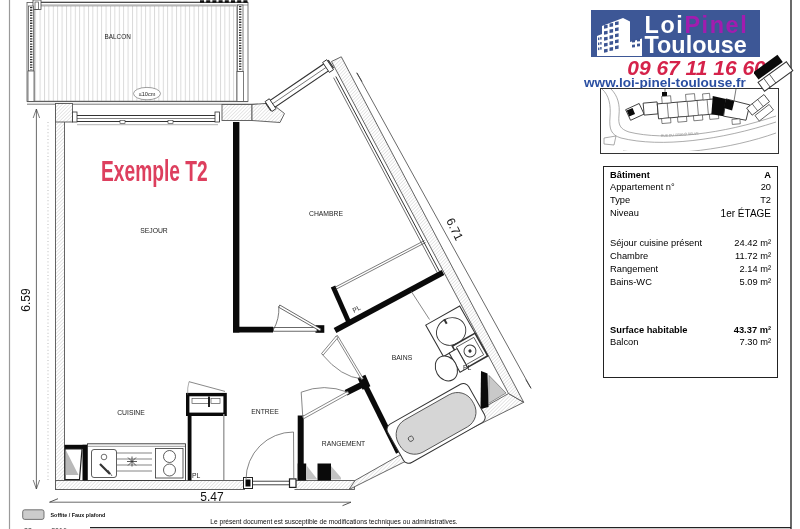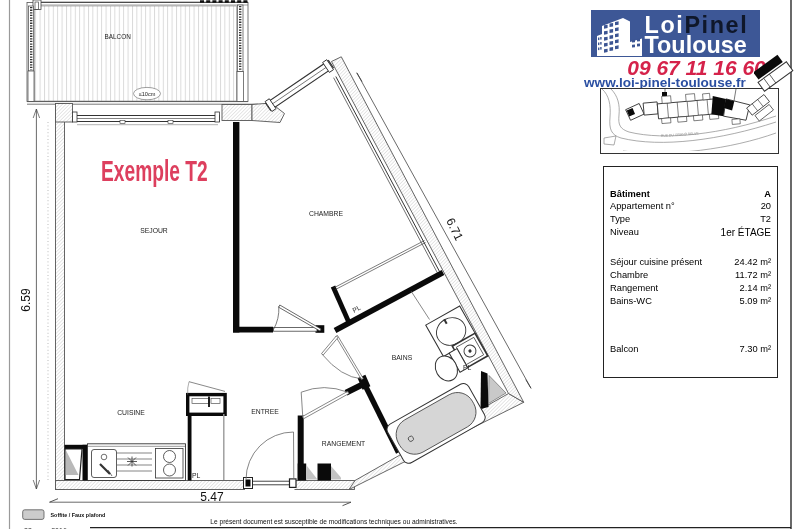--- a/index.html
+++ b/index.html
@@ -287,21 +287,21 @@
     <rect x="2" y="29.5" width="1.4" height="2.6"></rect>
       <rect x="4.2" y="29" width="1.4" height="2.6"></rect>
     <rect x="2" y="34.5" width="1.4" height="2.6"></rect>
       <rect x="4.2" y="34" width="1.4" height="2.6"></rect>
     <rect x="36" y="30.5" width="3" height="2.8" transform="skewY(-6)"></rect>
       <rect x="41" y="30" width="3" height="2.8" transform="skewY(-6)"></rect>
     <rect x="36" y="35.5" width="3" height="2.8" transform="skewY(-6)"></rect>
       <rect x="41" y="35" width="3" height="2.8" transform="skewY(-6)"></rect>
   </g>
 </svg>
-<div class="abs" style="left:644.5px;top:16px;width:120px;font-size:23.4px;font-weight:bold;line-height:19.8px;letter-spacing:0;color:#fff;"><span style="letter-spacing:1.6px">Loi<span style="color:#0f172a">Pinel</span></span><br>Toulouse</div>
+<div class="abs" style="left:644.5px;top:16px;width:120px;font-size:23.4px;font-weight:bold;line-height:19.8px;letter-spacing:0;color:#fff;"><span style="letter-spacing:1.6px">Loi<span style="color:#a21caf">Pinel</span></span><br>Toulouse</div>
 <div class="abs" style="left:612px;top:55.5px;width:169px;text-align:center;font-size:21px;font-weight:bold;font-style:italic;color:#d5224a;">09 67 11 16 60</div>
 <div class="abs" style="left:584px;top:74.8px;width:185px;text-align:left;font-size:13.6px;font-weight:bold;color:#2b4fa2;">www.loi-pinel-toulouse.fr</div>
 
 <div class="abs" style="left:600px;top:87.5px;width:177px;height:64px;border:1px solid #333;background:#fff;"></div>
 <svg class="abs" style="left:601px;top:88.5px" width="175" height="62" viewBox="0 0 175 62">
 
   <path d="M 1,0 C 8,6 10,16 9,28 C 8,40 10,46 20,49 C 60,59 120,51 175,33" fill="none" stroke="#888" stroke-width="0.7"></path>
   <path d="M 10,0 C 17,7 19,16 18,26 C 17,36 19,40 28,43 C 64,52 122,45 175,27" fill="none" stroke="#888" stroke-width="0.7"></path>
   <path d="M 22,62 C 70,68 130,60 175,44" fill="none" stroke="#888" stroke-width="0.7"></path>
   <polygon points="3,49 15,47 13,56 3,55" fill="none" stroke="#888" stroke-width="0.7"></polygon>
@@ -344,26 +344,27 @@
   <g transform="rotate(-36 20 20)">
     <rect x="3" y="8" width="30" height="9" fill="#0a0a0a"></rect>
     <rect x="1" y="19" width="35" height="11" fill="#fff" stroke="#333" stroke-width="1"></rect>
     <line x1="8" y1="19" x2="8" y2="30" stroke="#333" stroke-width="0.7"></line>
     <line x1="15" y1="19" x2="15" y2="30" stroke="#333" stroke-width="0.7"></line>
   </g>
 </svg>
 
 <div class="abs" style="left:603px;top:166px;width:173px;height:210px;border:1px solid #222;background:#fff;"></div>
 <div class="abs" style="left:610px;top:169.5px;width:161px;font-size:9.3px;color:#000;">
-  <div style="position:relative;height:12.8px;font-weight:bold;margin-top:19px;"><span>Bâtiment</span><span style="position:absolute;right:0">A</span></div>
+  <div style="position:relative;height:12.8px;font-weight:bold;"><span>Bâtiment</span><span style="position:absolute;right:0">A</span></div>
   <div style="position:relative;height:12.8px;font-weight:normal;"><span>Appartement n°</span><span style="position:absolute;right:0">20</span></div>
   <div style="position:relative;height:12.8px;font-weight:normal;"><span>Type</span><span style="position:absolute;right:0">T2</span></div>
   <div style="position:relative;height:12.8px;font-weight:normal;"><span>Niveau</span><span style="position:absolute;right:0;font-size:10px">1er ÉTAGE</span></div>
   <div style="height:17.4px"></div>
   <div style="position:relative;height:13px;"><span>Séjour cuisine présent</span><span style="position:absolute;right:0">24.42 m²</span></div>
   <div style="position:relative;height:13px;"><span>Chambre</span><span style="position:absolute;right:0">11.72 m²</span></div>
   <div style="position:relative;height:13px;"><span>Rangement</span><span style="position:absolute;right:0">2.14 m²</span></div>
   <div style="position:relative;height:13px;"><span>Bains-WC</span><span style="position:absolute;right:0">5.09 m²</span></div>
   <div style="height:35.3px"></div>
+  <div style="position:relative;height:11.5px;font-weight:bold;"><span>Surface habitable</span><span style="position:absolute;right:0">43.37 m²</span></div>
   <div style="position:relative;height:13px;"><span>Balcon</span><span style="position:absolute;right:0">7.30 m²</span></div>
 </div>
 
 <div class="abs" style="left:101px;top:153.5px;font-size:30px;font-weight:bold;color:#dd3f5e;transform:scaleX(0.64);transform-origin:0 0;letter-spacing:0px;">Exemple T2</div>
 
 </body></html>

